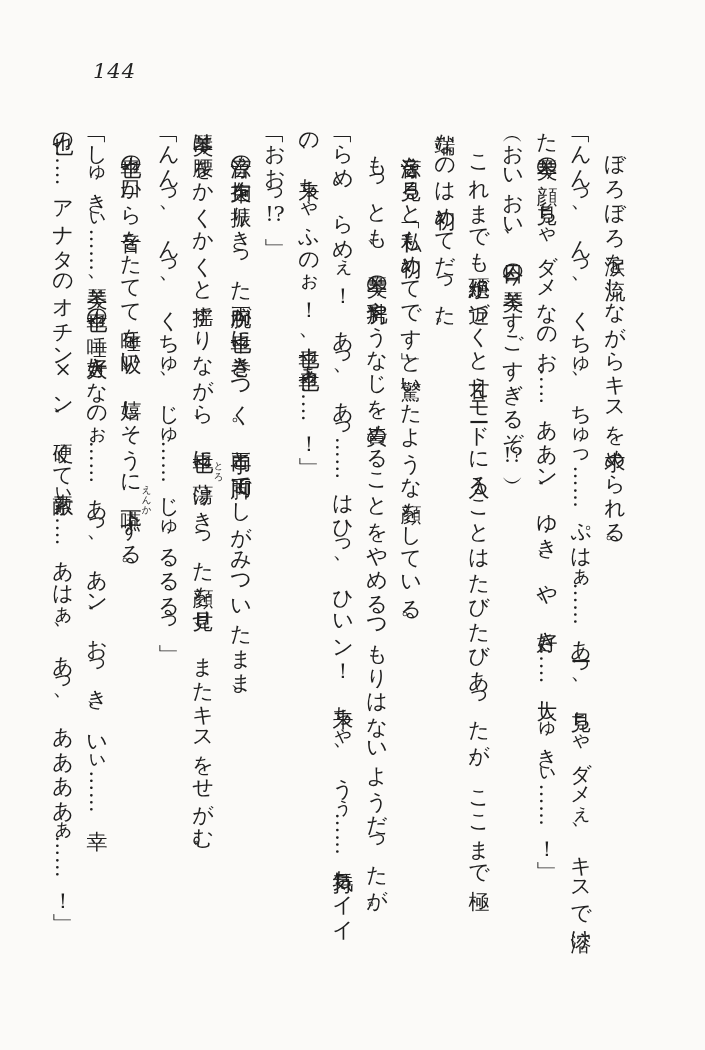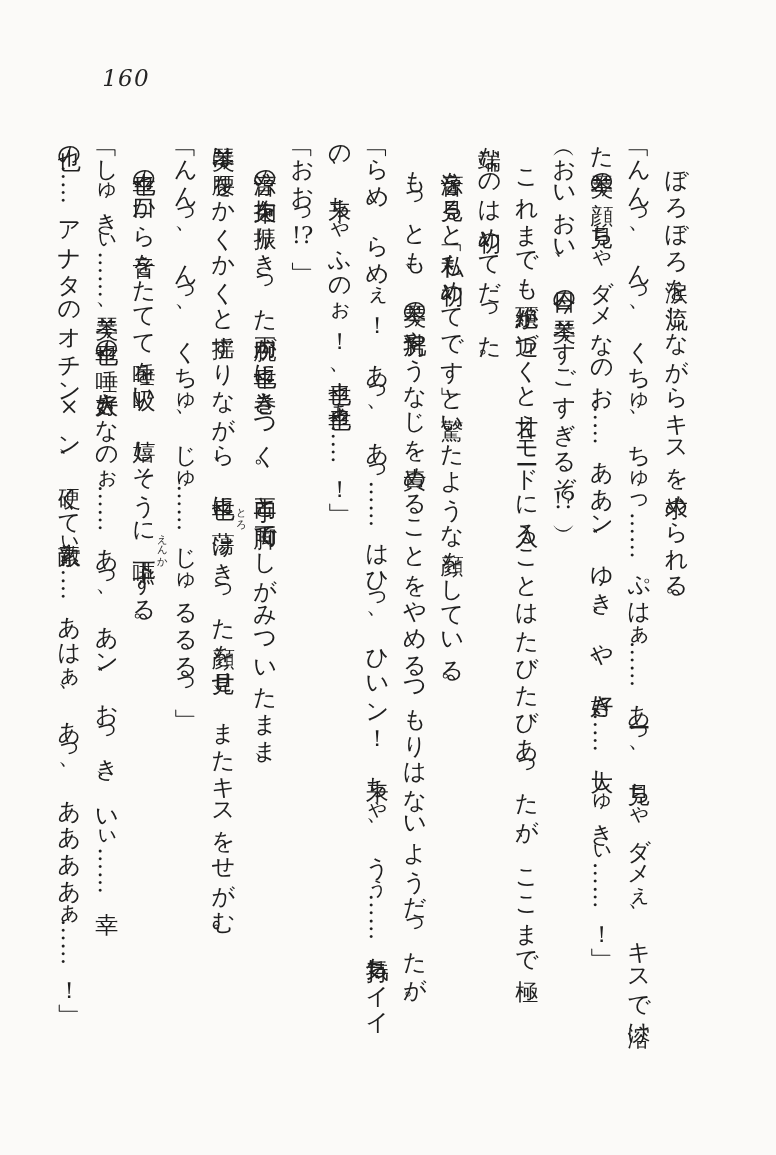--- a/index.html
+++ b/index.html
@@ -56,21 +56,21 @@
   rt {
     font-size: 9.5px;
     letter-spacing: 0;
     color: #2a2a2a;
   }
 </style>
 </head>
 <body>
 
 <div class="page">
-  <div class="page-number">160</div>
+  <div class="page-number">144</div>
   <div class="text-block" id="text-block">
       <div class="text-line ind-1">ぼろぼろ涙を流しながらキスを求められる。</div>
       <div class="text-line ind-0_5">「んんっ、んっ、くちゅ、ちゅっ……ぷはぁ……あーっ、見ちゃダメぇ、キスで溶け</div>
       <div class="text-line ind-0">た美琴の顔、見ちゃダメなのお……ああン、ゆき、や、好き……大しゅきぃ……！」</div>
       <div class="text-line ind-0_5">（おいおい、今日の美琴、すごすぎるぞ<span class="tcy">!?</span>）</div>
       <div class="text-line ind-1">これまでも絶頂が近づくと甘えモードに入ることはたびたびあったが、ここまで極</div>
       <div class="text-line ind-0">端なのは初めてだった。</div>
       <div class="text-line ind-1">涼音を見ると「私も初めてです」と驚いたような顔をしている。</div>
       <div class="text-line ind-1">もっとも、美琴の乳房やうなじを責めることをやめるつもりはないようだったが。</div>
       <div class="text-line ind-0_5">「らめ、らめぇ！　あっ、あっ……はひっ、ひいン！　来ちゃ、うぅ……気持ちイイ</div>

